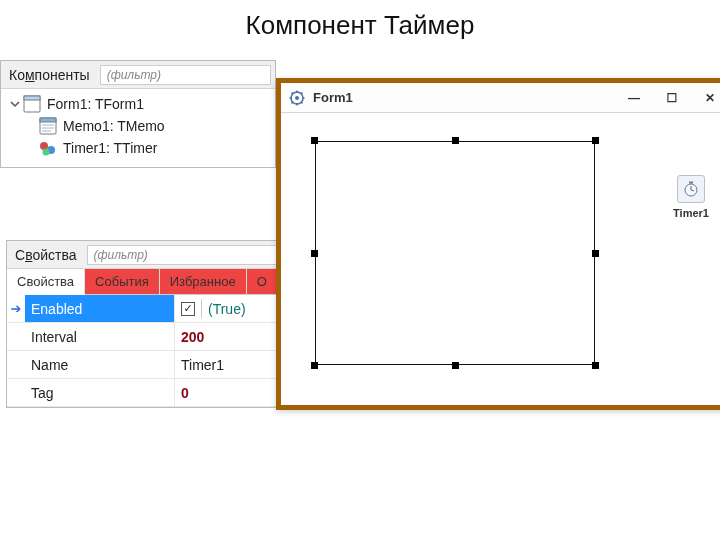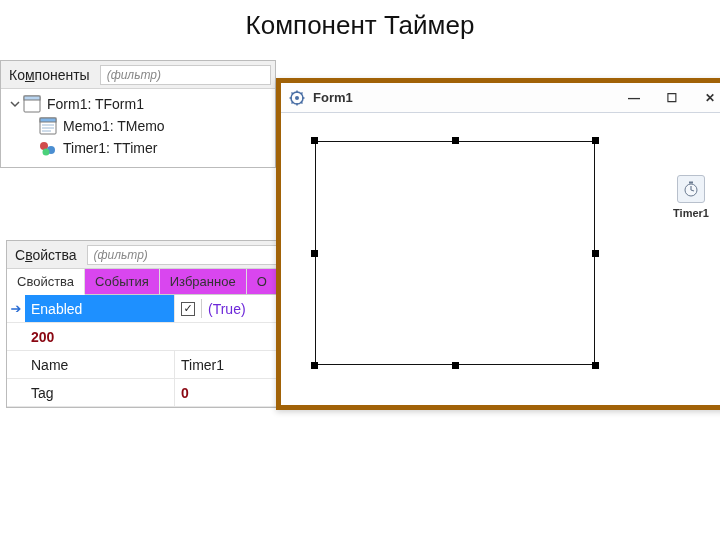--- a/index.html
+++ b/index.html
@@ -18,31 +18,31 @@
   .tree-row.l1 { padding-left: 4px; }
   .tree-row.l2 { padding-left: 34px; }
   .chevron { width: 12px; height: 12px; display: inline-flex; align-items: center; justify-content: center; margin-right: 2px; }
   .chevron svg { width: 10px; height: 10px; }
   .node-icon { width: 18px; height: 18px; margin-right: 6px; display: inline-flex; align-items: center; justify-content: center; }
   .node-icon svg { width: 18px; height: 18px; }
 
   
   .props-panel { position: absolute; top: 240px; left: 6px; width: 320px; border: 1px solid #bbb; background: #fafafa; }
   .tabs { display: flex; border-bottom: 1px solid #ccc; background: #f3f3f3; font-size: 13px; }
-  .tab { padding: 5px 10px; border-right: 1px solid #ddd; color: #333; background: #d946ef; }
+  .tab { padding: 5px 10px; border-right: 1px solid #ddd; color: #333; background: #ef4444; }
   .tab.active { background: #fff; border-bottom: 1px solid #fff; margin-bottom: -1px; }
   .grid { background: #fff; font-size: 14px; }
   .grid-row { display: flex; align-items: stretch; border-bottom: 1px solid #e6e6e6; height: 28px; }
   .grid-gutter { width: 18px; display: flex; align-items: center; justify-content: center; color: #2a6dd4; font-size: 13px; }
   .grid-name { width: 150px; padding: 2px 6px; display: flex; align-items: center; color: #222; border-right: 1px solid #e6e6e6; }
   .grid-value { flex: 1; padding: 4px 6px; display: flex; align-items: center; color: #222; }
   .grid-row.selected .grid-name { background: #1e90ff; color: #fff; }
   .val-bold { font-weight: bold; color: #8a0712; }
   .checkbox { width: 14px; height: 14px; border: 1px solid #555; display: inline-flex; align-items: center; justify-content: center; margin-right: 6px; font-size: 11px; line-height: 1; }
-  .true-text { color: #6d28d9; }
+  .true-text { color: #0f766e; }
   .val-sep { border-left: 1px solid #ccc; padding-left: 6px; height: 100%; display: flex; align-items: center; }
 
   
   .form-window { position: absolute; top: 78px; left: 276px; width: 464px; height: 332px; border: 5px solid #a16207; background: #fff; box-shadow: 0 2px 6px rgba(0,0,0,.18); font-weight: bold; }
   .titlebar { height: 30px; background: #fdfdfd; border-bottom: 1px solid #d0d6e0; display: flex; align-items: center; padding: 0 6px 0 8px; }
   .app-icon { width: 16px; height: 16px; margin-right: 8px; display: inline-flex; }
   .app-icon svg { width: 16px; height: 16px; }
   .title-text { flex: 1; font-size: 13px; color: #333; }
   .winbtns { display: flex; gap: 0; }
   .winbtn { width: 38px; height: 22px; display: inline-flex; align-items: center; justify-content: center; color: #333; font-family: "Segoe UI Symbol", sans-serif; font-size: 12px; }
@@ -131,20 +131,21 @@
       <div class="grid-name">Enabled</div>
       <div class="grid-value">
         <span class="checkbox">✓</span>
         <span class="val-sep">
             <span class="true-text">(True)</span>
           </span>
       </div>
     </div>
     <div class="grid-row">
       <div class="grid-gutter"></div>
+      <div class="grid-name">Interval</div>
       <div class="grid-value val-bold">200</div>
     </div>
     <div class="grid-row">
       <div class="grid-gutter"></div>
       <div class="grid-name">Name</div>
       <div class="grid-value">Timer1</div>
     </div>
     <div class="grid-row">
       <div class="grid-gutter"></div>
       <div class="grid-name">Tag</div>

